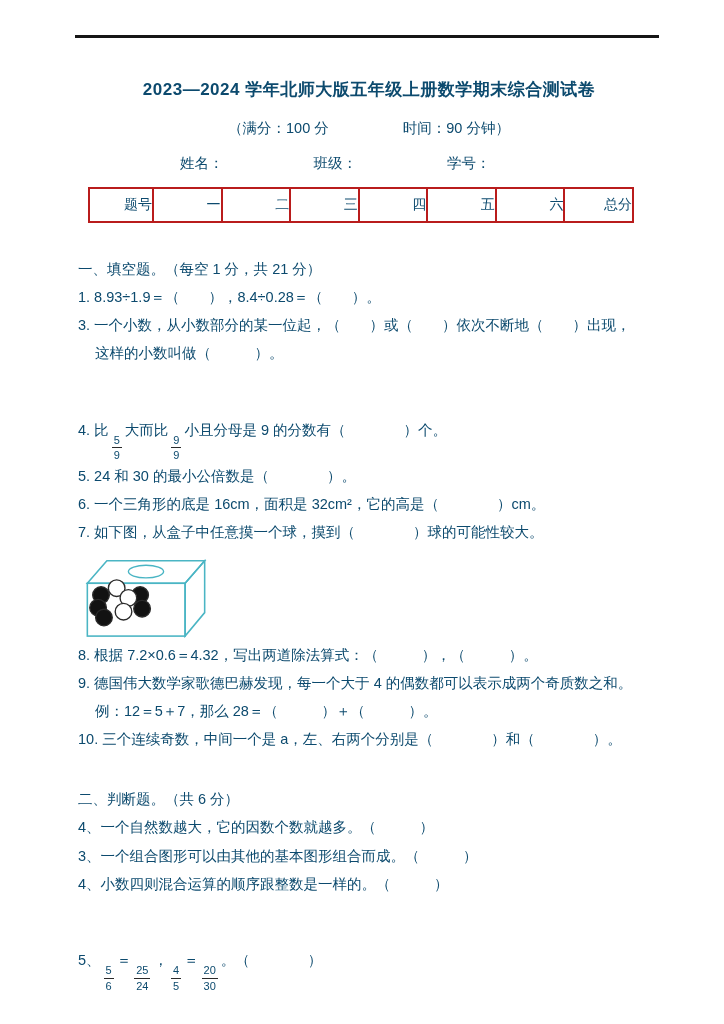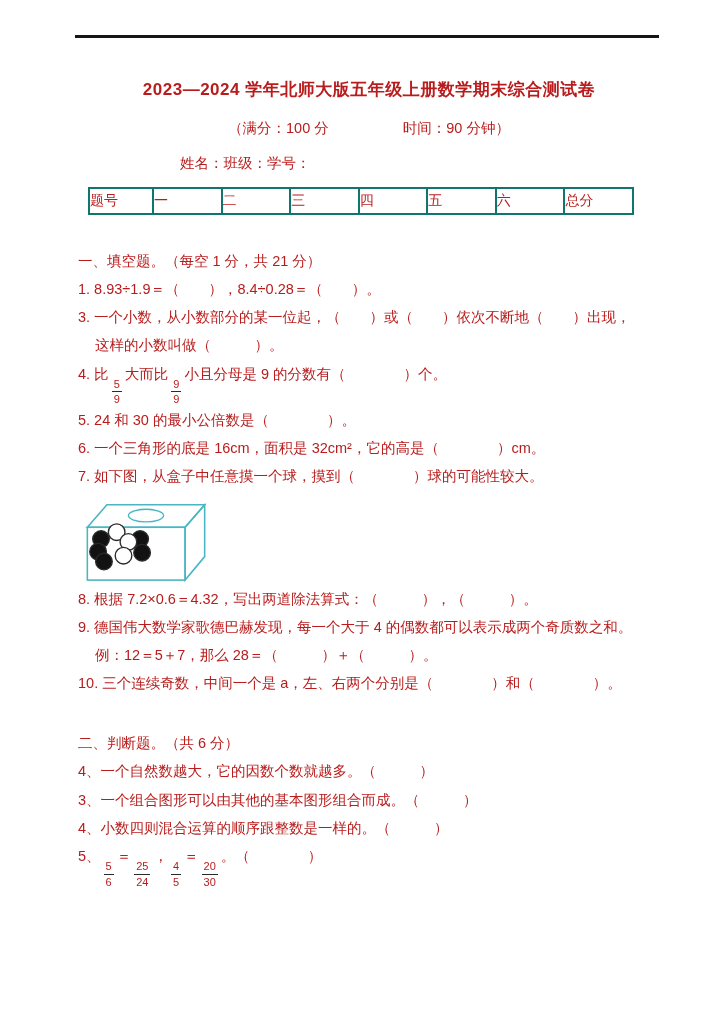--- a/index.html
+++ b/index.html
@@ -2,21 +2,21 @@
 <html><head>
 <meta charset="utf-8">
 <style>
   * { margin:0; padding:0; box-sizing:border-box; }
   html,body { background:#ffffff; }
   .page {
     position:relative;
     width:724px; height:1024px;
     background:#ffffff;
     font-family:"Liberation Sans", sans-serif;
-    color:#b91c1c;
+    color:#0c4a6e;
     overflow:hidden;
   }
   .top-rule {
     position:absolute; left:75px; top:35px;
     width:584px; height:0;
     border-top:3px solid #161616;
   }
   .content { padding:44px 64px 0 78px; }
   .title {
     margin-top:34px;
@@ -25,40 +25,40 @@
     letter-spacing:0.5px;
     line-height:24px;
   }
   .info-line {
     margin-top:15px;
     display:flex; justify-content:center; gap:74px;
     font-size:14.5px; line-height:22px;
   }
   .name-line {
     margin-top:13px;
-    display:flex; 
+    display:flex; gap:90px;
     padding-left:102px;
     font-size:14.5px; line-height:22px;
   }
   table.score {
     margin-top:13px; margin-left:10px;
     border-collapse:collapse;
     width:546px; table-layout:fixed;
   }
   table.score th, table.score td {
-    border:2px solid #0f766e;
-    height:26px;
-    text-align:left; vertical-align:middle;
+    border:2px solid #b91c1c;
+    height:34px;
+    text-align:right; vertical-align:middle;
     font-size:14px; font-weight:normal;
   }
   table.score .c0 { width:64px; }
   .sec-heading { margin-top:32px; font-size:14.5px; line-height:28px; }
   p.q { font-size:14.5px; line-height:28.2px; }
   p.q .cont { padding-left:17px; }
-  .frac-line { line-height:40px; }
+  .frac-line { line-height:40px;margin-top:48px; }
   .frac {
     display:inline-flex; flex-direction:column; align-items:center;
     vertical-align:-9px; line-height:1.15;
     font-size:11px; margin:0 3px;
   }
   .frac .num { border-bottom:1px solid #2a2a2a; padding:0 2px 1px; }
   .frac .den { padding-top:1px; }
   .figure-wrap { margin:5px 0 1px 2px; height:88px; }
 </style>
 </head>

